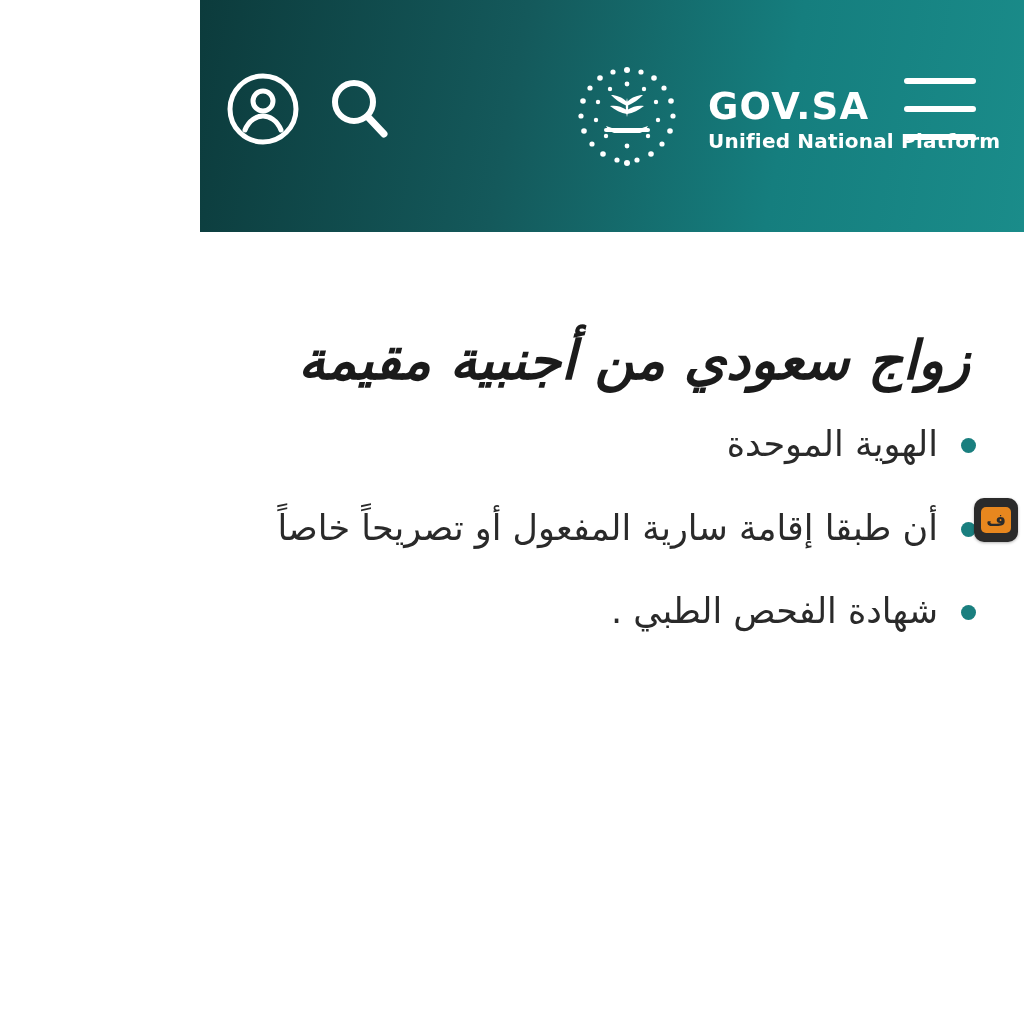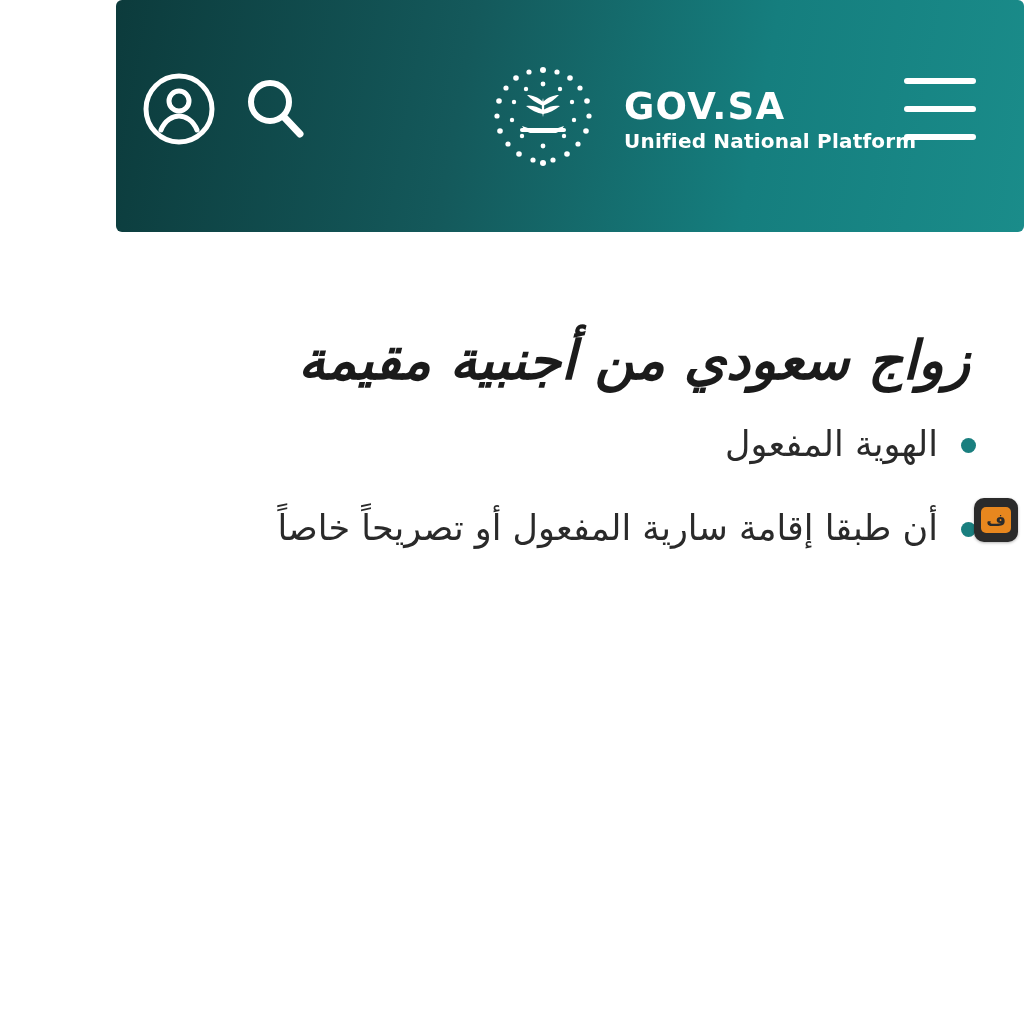--- a/index.html
+++ b/index.html
@@ -17,25 +17,24 @@
   .page {
     position: relative;
     width: 1024px;
     height: 1024px;
     background: #ffffff;
   }
 
   
   .header {
     position: relative;
-    width: 908px;
+    width: 824px;
     height: 232px;
     background: linear-gradient(100deg, #0c3b3c 0%, #14595b 38%, #157e7e 70%, #1a8c8a 100%);
     overflow: hidden;
-    border-radius: 6px;
   }
 
   .header-inner {
     position: absolute;
     inset: 0;
     display: flex;
     align-items: center;
   }
 
   
@@ -278,22 +277,23 @@
         <span></span>
       </div>
 
     </div>
   </div>
 
   <div class="content">
     <h1 class="page-title">زواج سعودي من أجنبية مقيمة</h1>
 
     <ul class="req-list">
-      <li class="req-item">الهوية المفعول</li>
+      <li class="req-item">الهوية الموحدة</li>
       <li class="req-item">أن طبقا إقامة سارية المفعول أو تصريحاً خاصاً</li>
+      <li class="req-item">شهادة الفحص الطبي .</li>
     </ul>
   </div>
 
   <div class="badge">
     <div class="inner">ف</div>
   </div>
 
 </div>
 
 </body></html>

